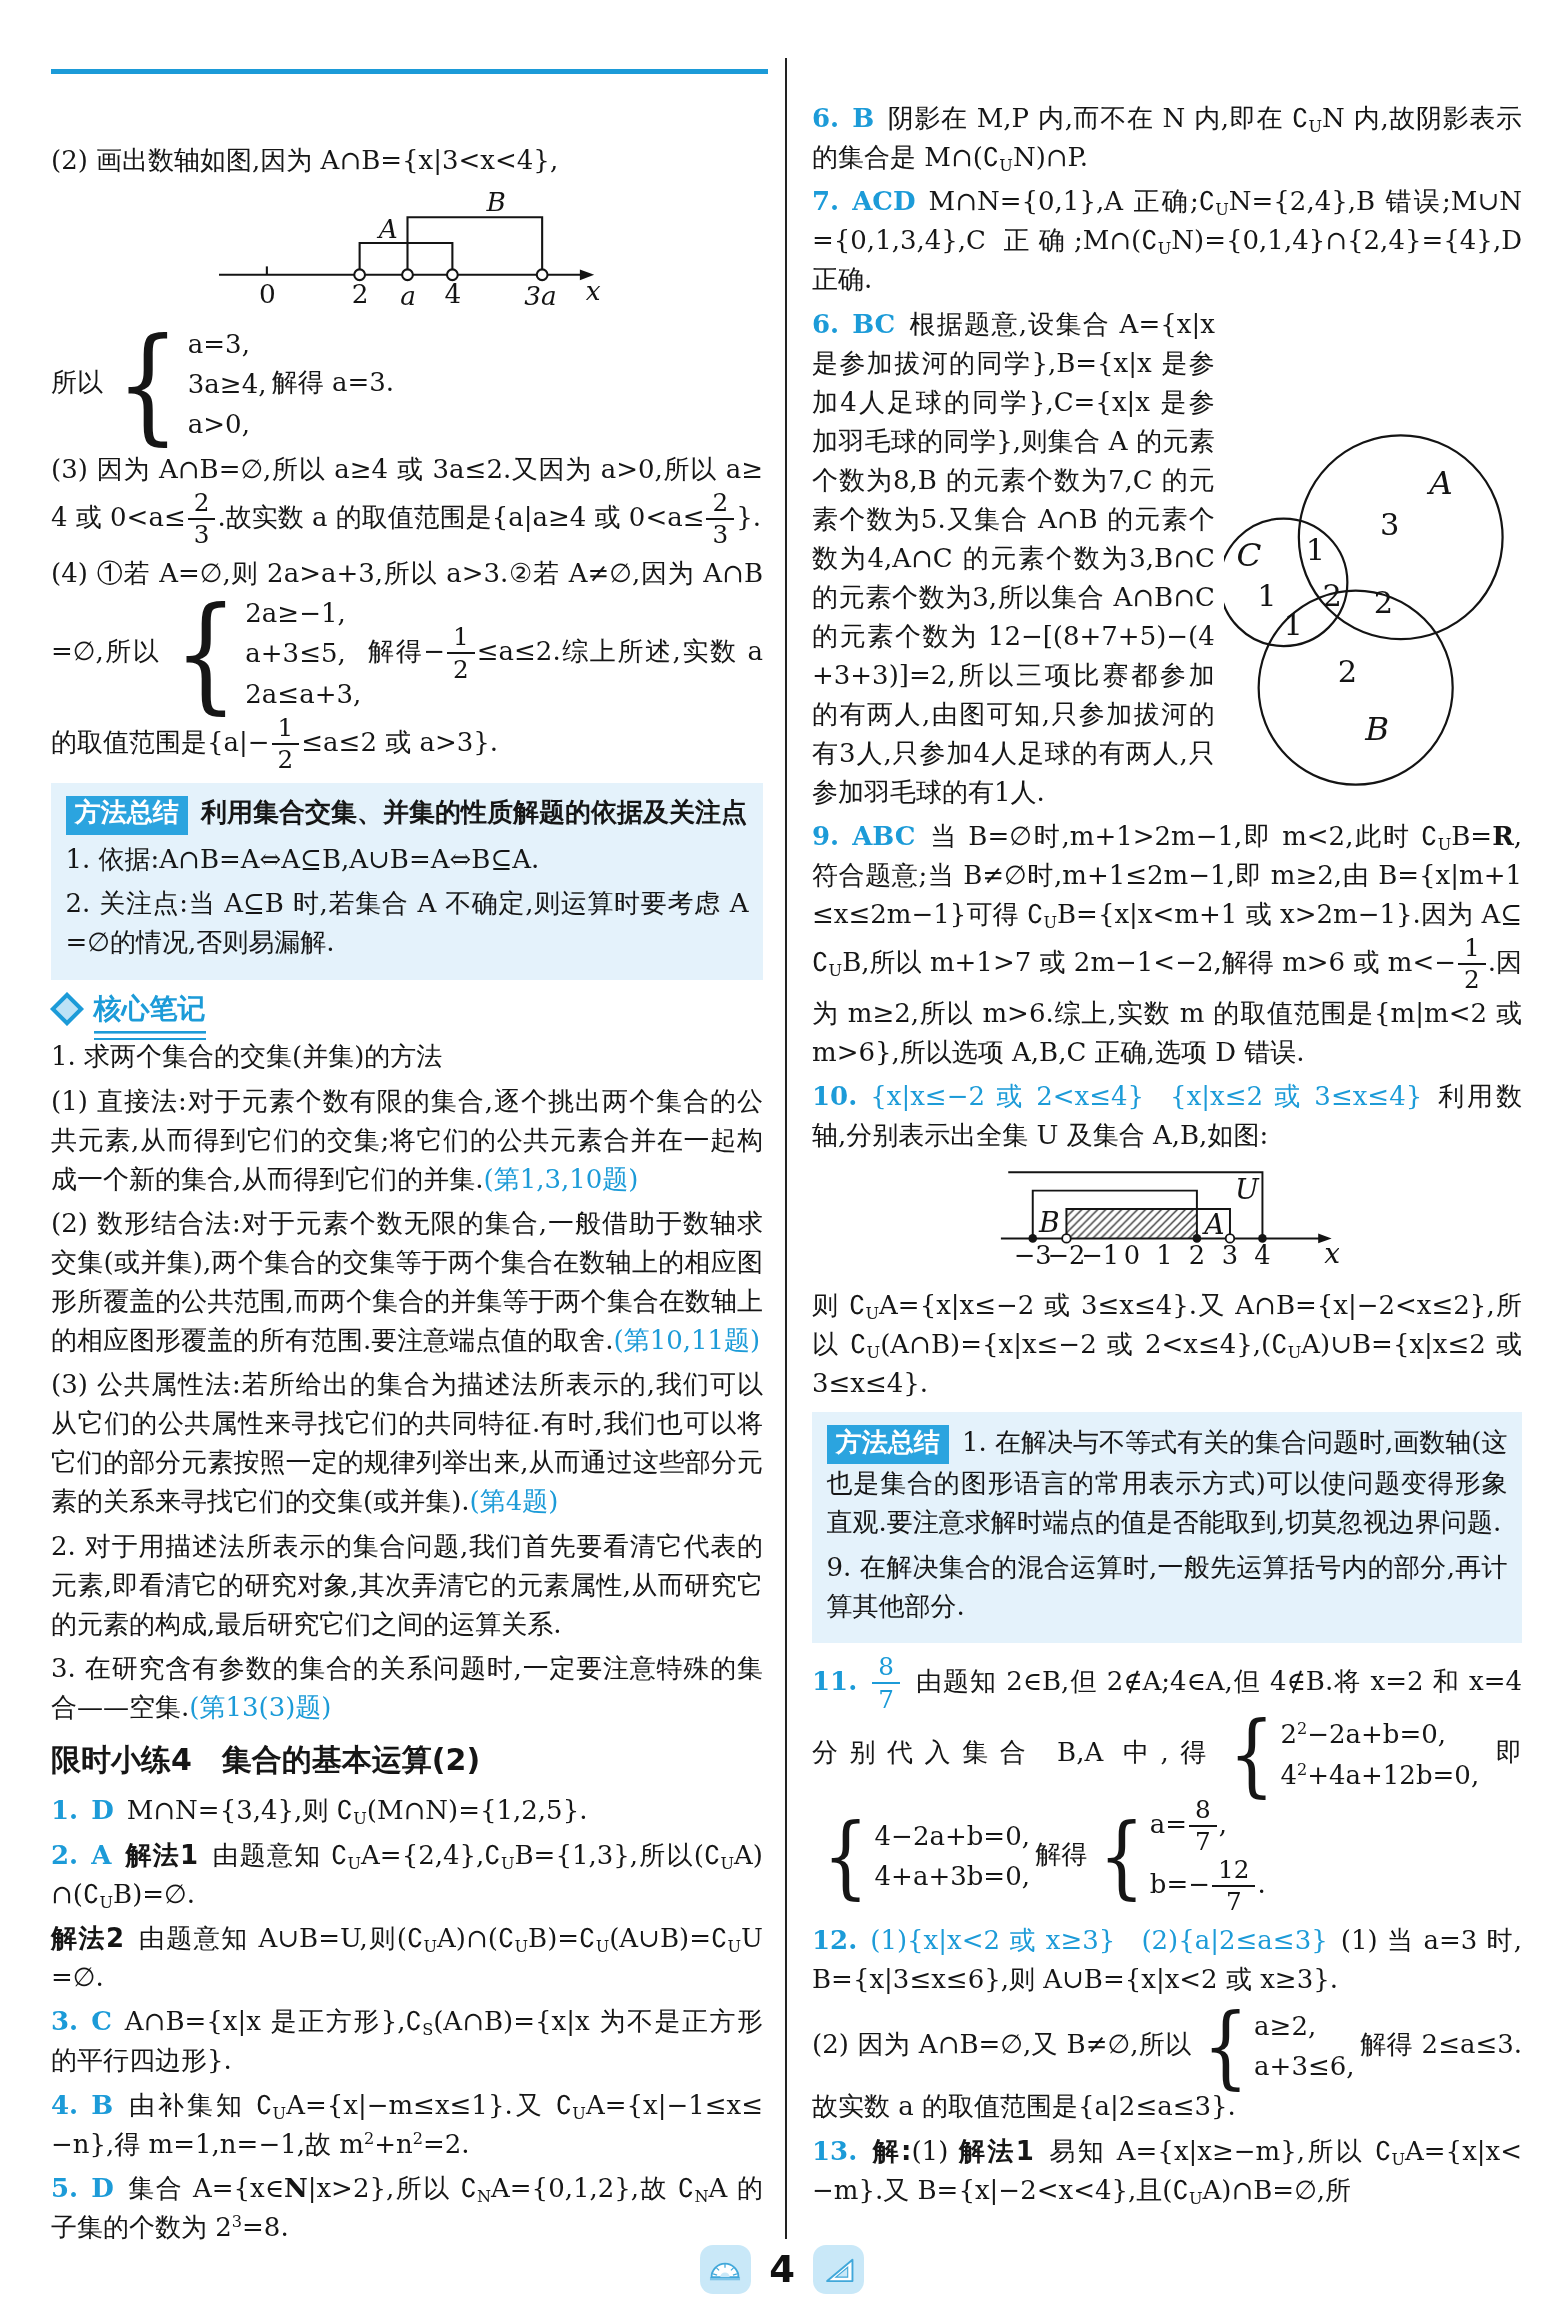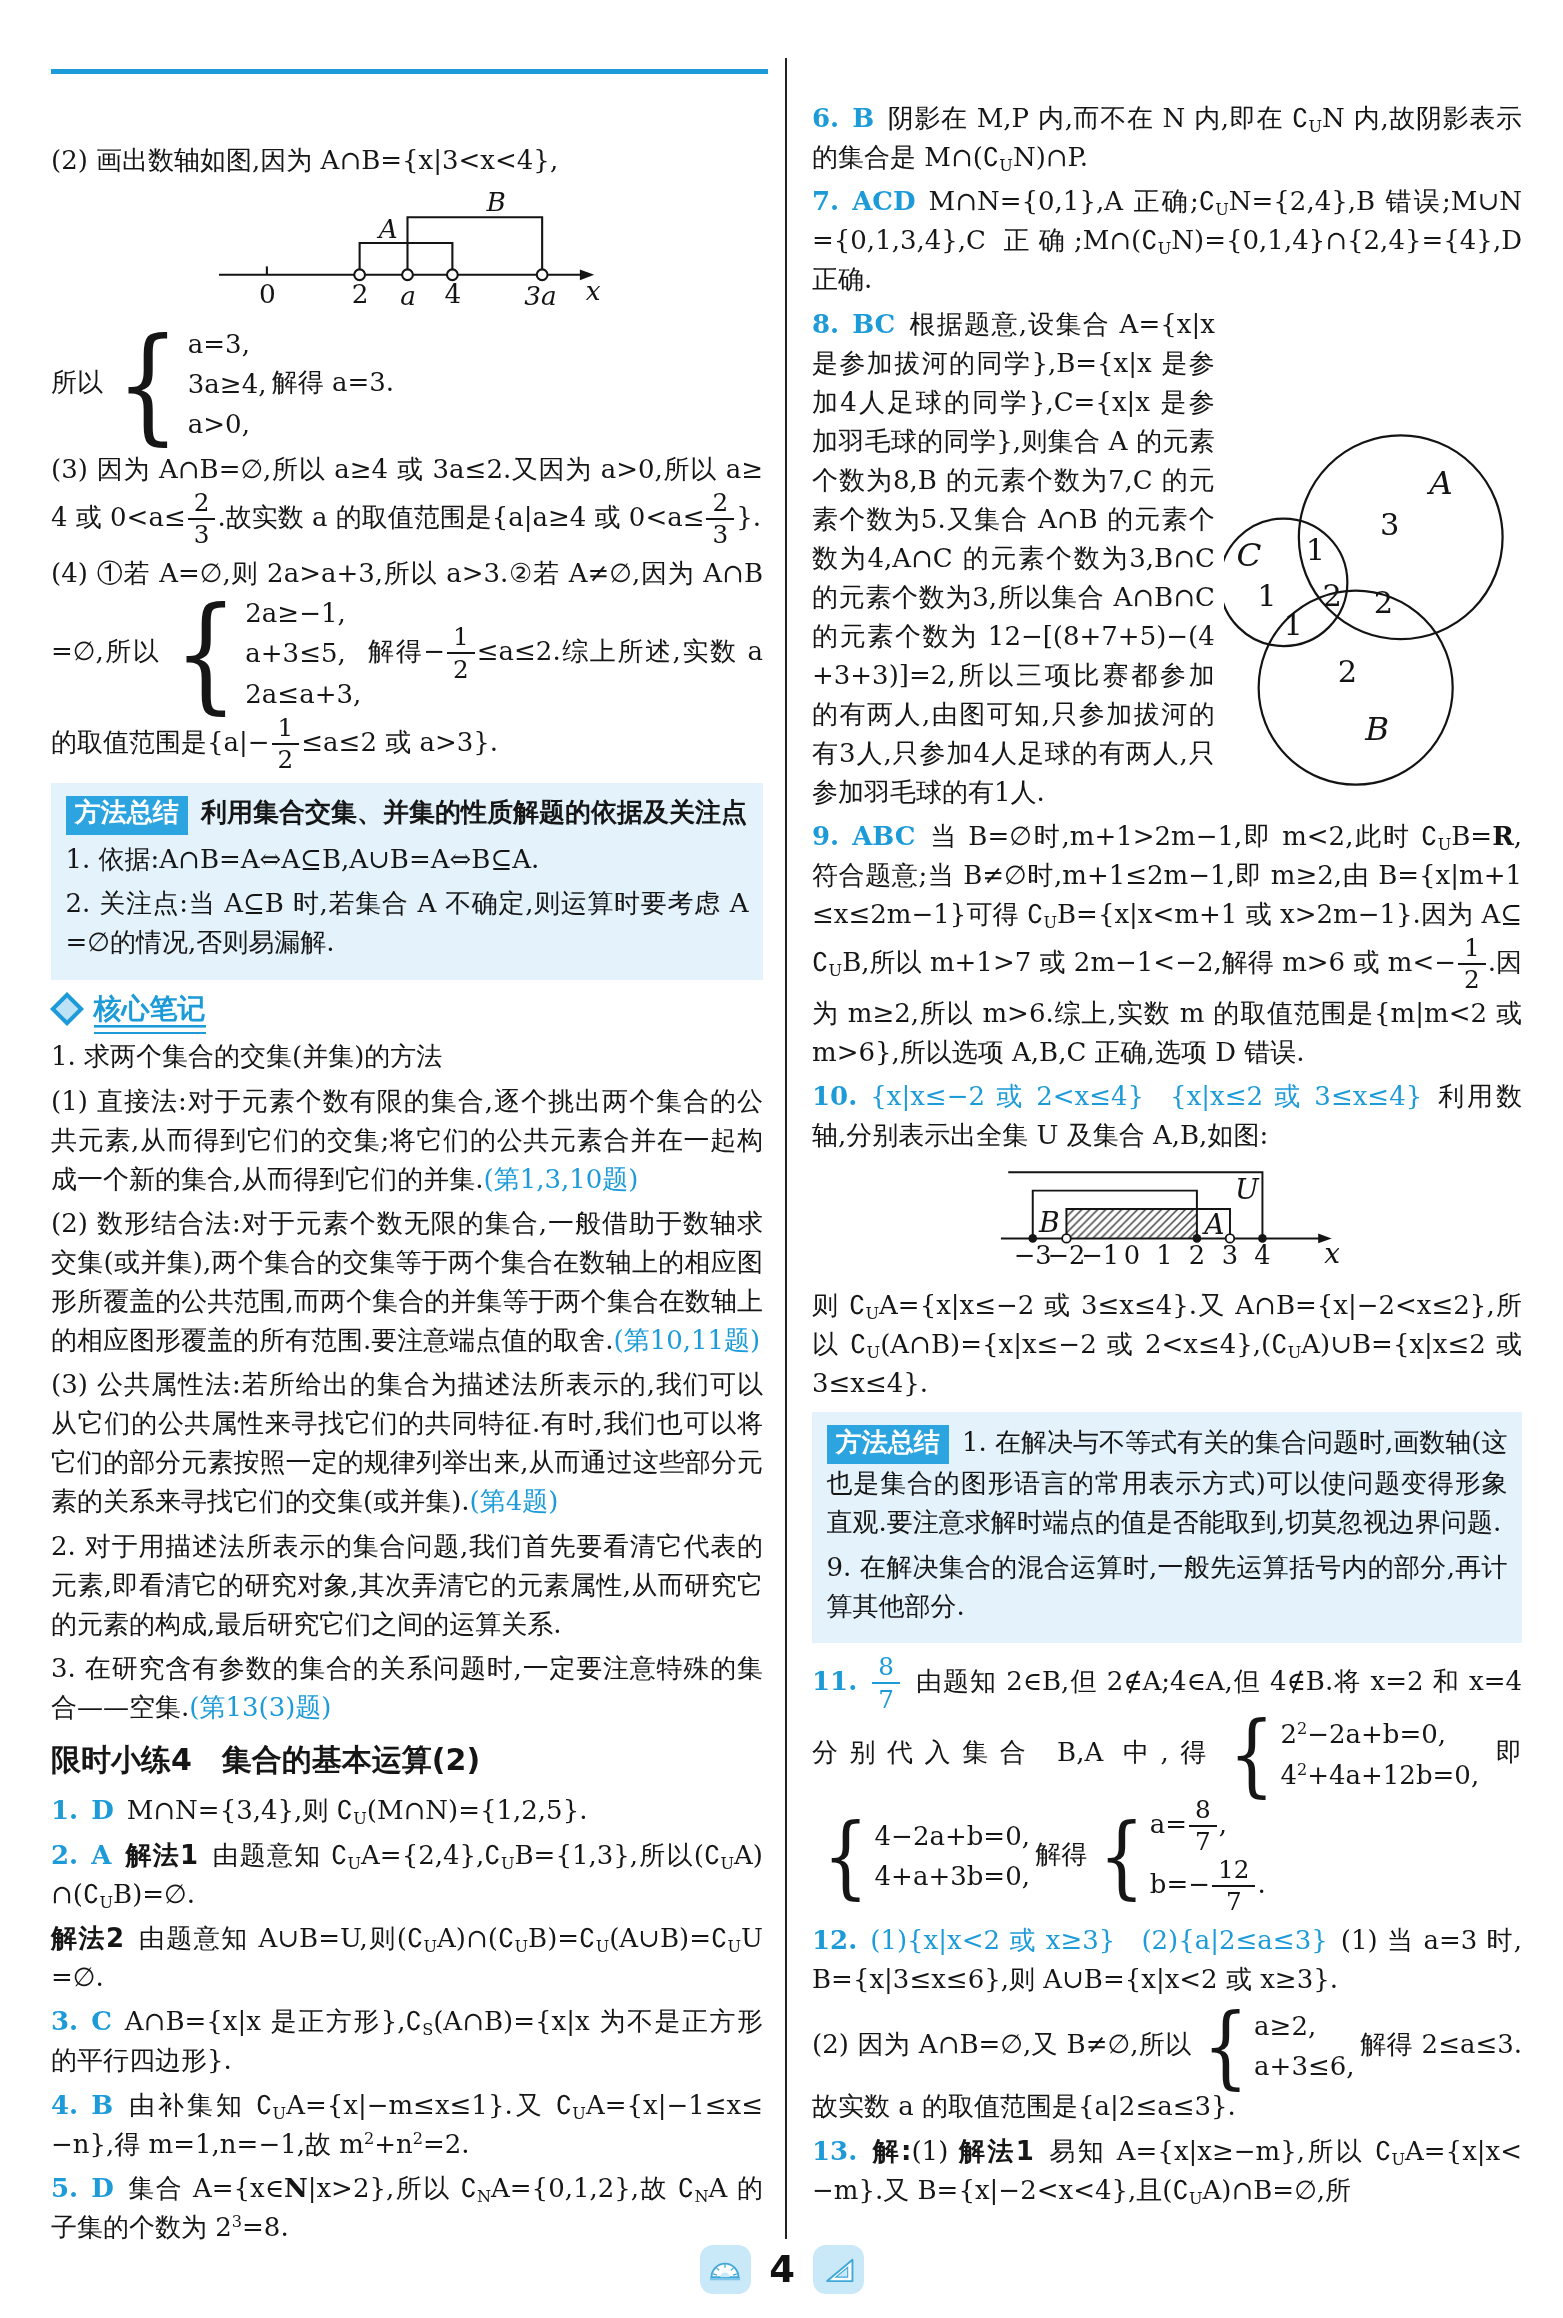--- a/index.html
+++ b/index.html
@@ -37,21 +37,21 @@
   .summary{background:#e4f2fb;padding:10.5px 14.5px 12px 14.5px;margin:9.2px 0 10.5px 0;}
   .badge{display:inline-block;background:#2ba4df;color:#ffffff;
         font-family:"DejaVu Sans","Liberation Sans",sans-serif;font-weight:bold;
         padding:0.7px 9.2px 4.6px 9.2px;margin-right:13px;font-size:26px;line-height:1.3;}
   .boxtitle{font-family:"DejaVu Sans","Liberation Sans",sans-serif;font-weight:bold;}
   
   .notes-head{margin:8px 0 9.2px 0;}
   .diamond{display:inline-block;width:16px;height:16px;border:4px solid #1c9bd8;background:#bde2f6;
         transform:rotate(45deg);margin:0 14.5px 4px 4px;vertical-align:middle;}
   .notes-text{color:#1c9bd8;font-family:"DejaVu Sans","Liberation Sans",sans-serif;font-weight:bold;
-        font-size:28px;padding-bottom:9px;
+        font-size:28px;padding-bottom:15px;
         background-image:linear-gradient(#1c9bd8,#1c9bd8),linear-gradient(#1c9bd8,#1c9bd8);
         background-repeat:no-repeat;background-size:100% 2.6px,100% 2.6px;
         background-position:0 100%,0 calc(100% - 6.6px);}
   .section{text-align:left;font-family:"DejaVu Sans","Liberation Sans",sans-serif;
         font-weight:bold;font-size:30px;margin:13px 0 10.5px 0;}
   .fig{text-align:center;margin:5.3px 0 6.6px 0;}
   .fig-float{float:right;width:298px;margin:111px 0 4px 9.2px;}
   
   .footer{position:absolute;left:0;right:0;bottom:25px;display:flex;justify-content:center;
         align-items:center;gap:18.4px;}
@@ -160,21 +160,21 @@
       <text x="225" y="172">3</text>
       <text x="18" y="216" font-size="47" font-style="italic">C</text>
       <text x="48" y="274">1</text>
       <text x="118" y="208">1</text>
       <text x="142" y="274">2</text>
       <text x="216" y="284">2</text>
       <text x="86" y="316">1</text>
       <text x="164" y="384">2</text>
       <text x="204" y="468" font-size="47" font-style="italic">B</text>
     </g>
-  </svg></span><span class="ans">8. BC</span> 根据题意,设集合 A={x|x 是参加拔河的同学},B={x|x 是参加4人足球的同学},C={x|x 是参加羽毛球的同学},则集合 A 的元素个数为8,B 的元素个数为7,C 的元素个数为5.又集合 A∩B 的元素个数为4,A∩C 的元素个数为3,B∩C 的元素个数为3,所以集合 A∩B∩C 的元素个数为 12−[(8+7+5)−(4+3+3)]=2,所以三项比赛都参加的有两人,由图可知,只参加拔河的有3人,只参加4人足球的有两人,只参加羽毛球的有1人.</p>
+  </svg></span><span class="ans">6. BC</span> 根据题意,设集合 A={x|x 是参加拔河的同学},B={x|x 是参加4人足球的同学},C={x|x 是参加羽毛球的同学},则集合 A 的元素个数为8,B 的元素个数为7,C 的元素个数为5.又集合 A∩B 的元素个数为4,A∩C 的元素个数为3,B∩C 的元素个数为3,所以集合 A∩B∩C 的元素个数为 12−[(8+7+5)−(4+3+3)]=2,所以三项比赛都参加的有两人,由图可知,只参加拔河的有3人,只参加4人足球的有两人,只参加羽毛球的有1人.</p>
       <p class="para"><span class="ans">9. ABC</span> 当 B=∅时,m+1&gt;2m−1,即 m&lt;2,此时 ∁<sub>U</sub>B=<span class="bf">R</span>,符合题意;当 B≠∅时,m+1≤2m−1,即 m≥2,由 B={x|m+1≤x≤2m−1}可得 ∁<sub>U</sub>B={x|x&lt;m+1 或 x&gt;2m−1}.因为 A⊆∁<sub>U</sub>B,所以 m+1&gt;7 或 2m−1&lt;−2,解得 m&gt;6 或 m&lt;−<span class="frac">
           <span class="num">1</span>
           <span class="den">2</span>
         </span>.因为 m≥2,所以 m&gt;6.综上,实数 m 的取值范围是{m|m&lt;2 或 m&gt;6},所以选项 A,B,C 正确,选项 D 错误.</p>
       <p class="para"><span class="ans">10.</span> <span class="blue">{x|x≤−2 或 2&lt;x≤4} {x|x≤2 或 3≤x≤4}</span> 利用数轴,分别表示出全集 U 及集合 A,B,如图:</p>
       <div class="fig"><svg viewBox="0 0 560 185" width="343" style="font-size:39px">
     <defs>
       <pattern id="hatch-p" patternUnits="userSpaceOnUse" width="13" height="13">
         <path d="M0,13 L13,0" stroke="#333" stroke-width="2.2"></path>
         <path d="M-3,3 L3,-3" stroke="#333" stroke-width="2.2"></path>

